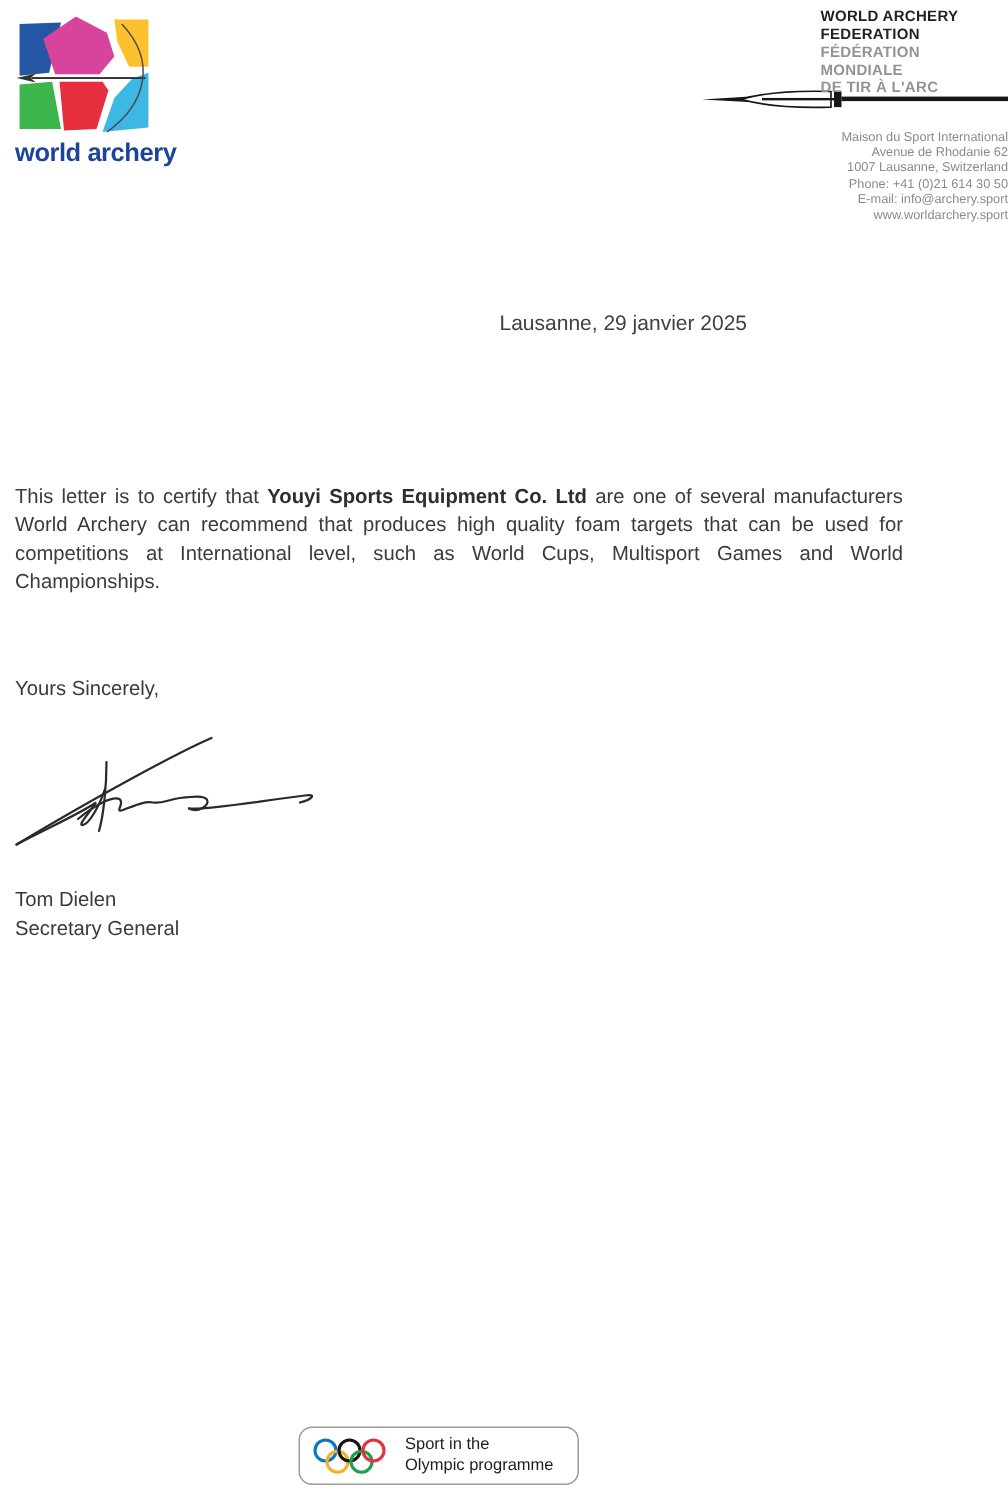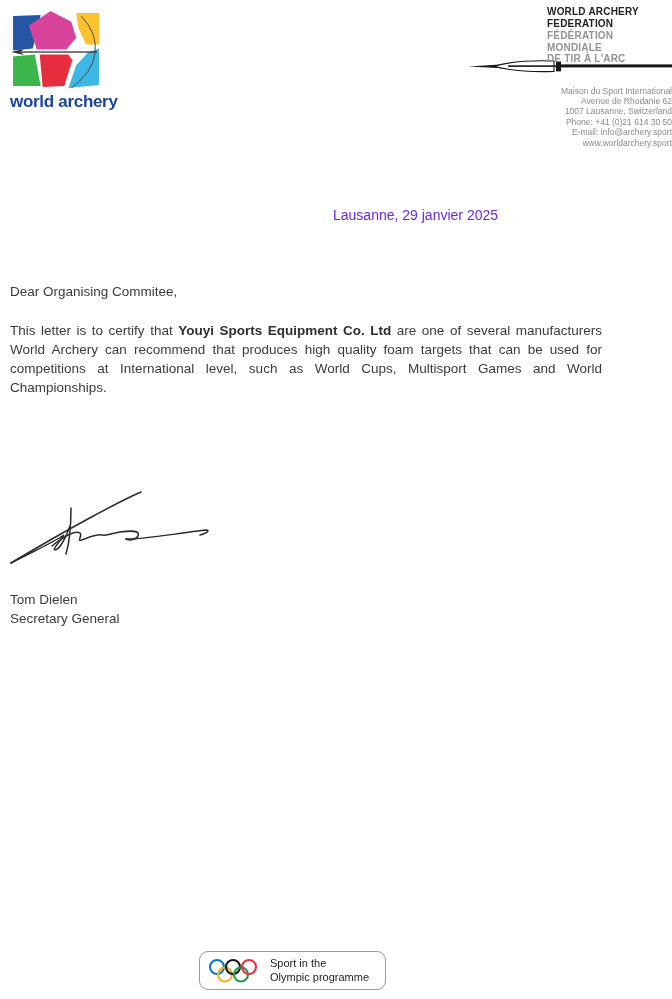--- a/index.html
+++ b/index.html
@@ -24,21 +24,21 @@
   }
   .org-fr { margin-top:1px; }
   .org-fr div {
     font-size:10px; font-weight:bold; color:#939393; line-height:11.5px; letter-spacing:0.2px;
   }
   .address { margin-top:21px; }
   .address div { font-size:8.5px; color:#8a8a8a; line-height:10.4px;text-align:right; }
 
   
   .dateline {
-    position:absolute; left:333px; top:207px; font-size:14px; color:#6d28d9;
+    position:absolute; left:333px; top:207px; font-size:14px; color:#404040;
   }
   .salutation { position:absolute; left:10px; top:284px; width:592px; font-size:13.5px; }
   .para1 {
     position:absolute; left:10px; top:321px; width:592px;
     font-size:13.5px; line-height:19px; text-align:justify;
   }
   .para1 strong { color:#2e2e2e;margin-top:14px; }
   .para2 { position:absolute; left:10px; top:419px; width:592px; font-size:13.5px; }
   .closing { position:absolute; left:10px; top:451px; width:592px; font-size:13.5px; }
 
@@ -101,25 +101,25 @@
       <div>Avenue de Rhodanie 62</div>
       <div>1007 Lausanne, Switzerland</div>
       <div>Phone: +41 (0)21 614 30 50</div>
       <div>E-mail: info@archery.sport</div>
       <div>www.worldarchery.sport</div>
     </div>
   </div>
 
   <div class="dateline">Lausanne, 29 janvier 2025</div>
 
-  <div class="salutation">Dear Organising Commitee,</div>
 
   <div class="para1"><span>This letter is to certify that </span><strong>Youyi Sports Equipment Co. Ltd</strong><span> are one of several manufacturers World Archery can recommend that produces high quality foam targets that can be used for competitions at International level, such as World Cups, Multisport Games and World Championships.</span></div>
 
 
+  <div class="closing">Yours Sincerely,</div>
 
   <svg class="signature-svg" viewBox="0 0 210 82">
     <g fill="none" stroke="#2a2a2a" stroke-width="1.5" stroke-linecap="round">
       <path d="M 133,6 C 112,15 58,44 3,77"></path>
       <path d="M 3,77 C 28,64 46,56 56,49 C 50,58 44,64 47,64 C 51,64 58,52 62,40"></path>
       <path d="M 63,22 C 63,38 61,58 58,68"></path>
       <path d="M 44,60 C 56,50 68,44 72,47 C 75,50 68,56 74,54 C 82,51 88,48 94,49 C 100,50 104,47 112,46 C 120,45 128,44 130,47 C 132,51 124,56 118,53"></path>
       <path d="M 118,53 C 130,54 158,49 198,44 C 202,44 200,47 192,49"></path>
     </g>
   </svg>

